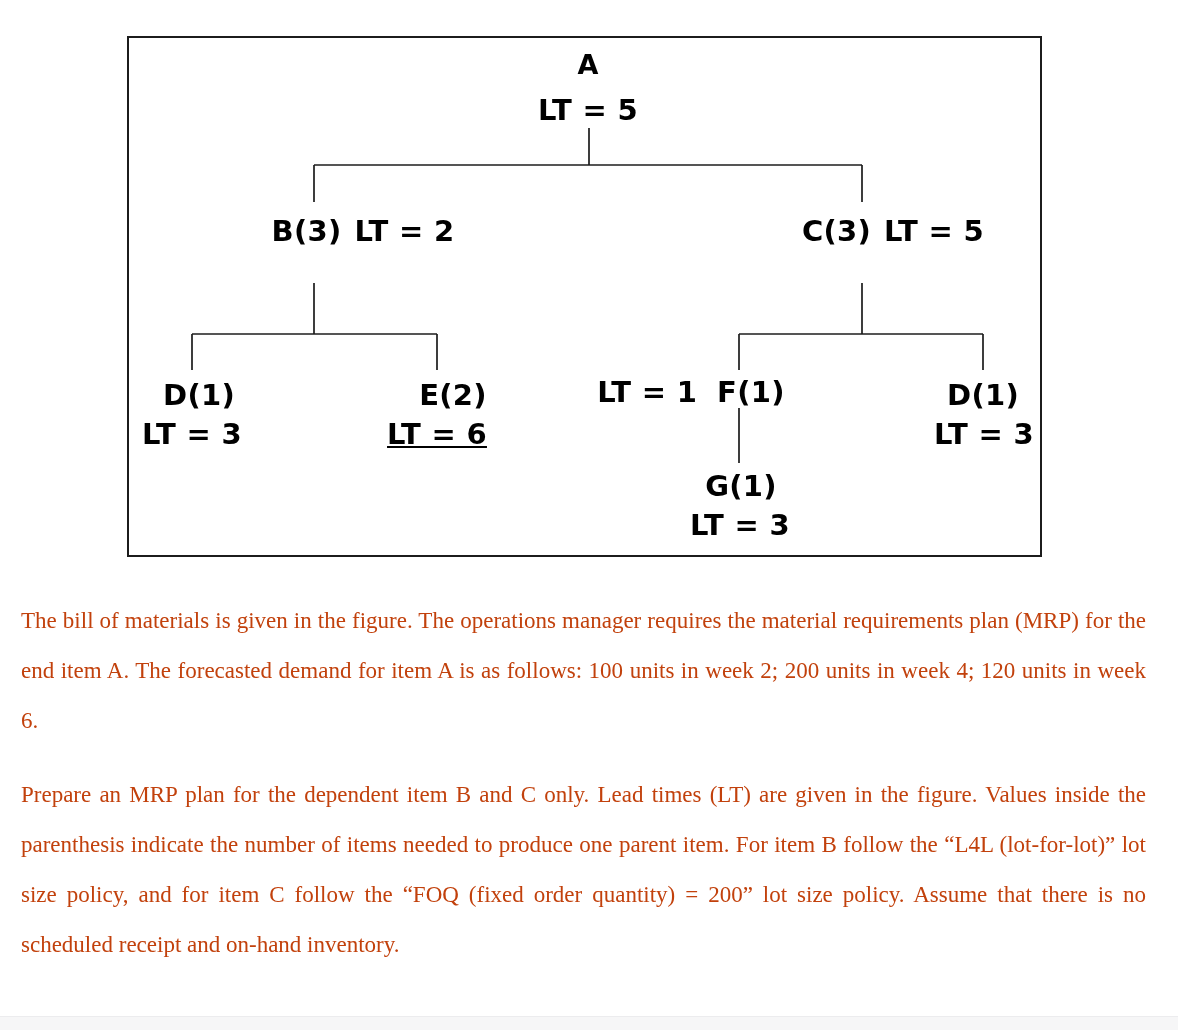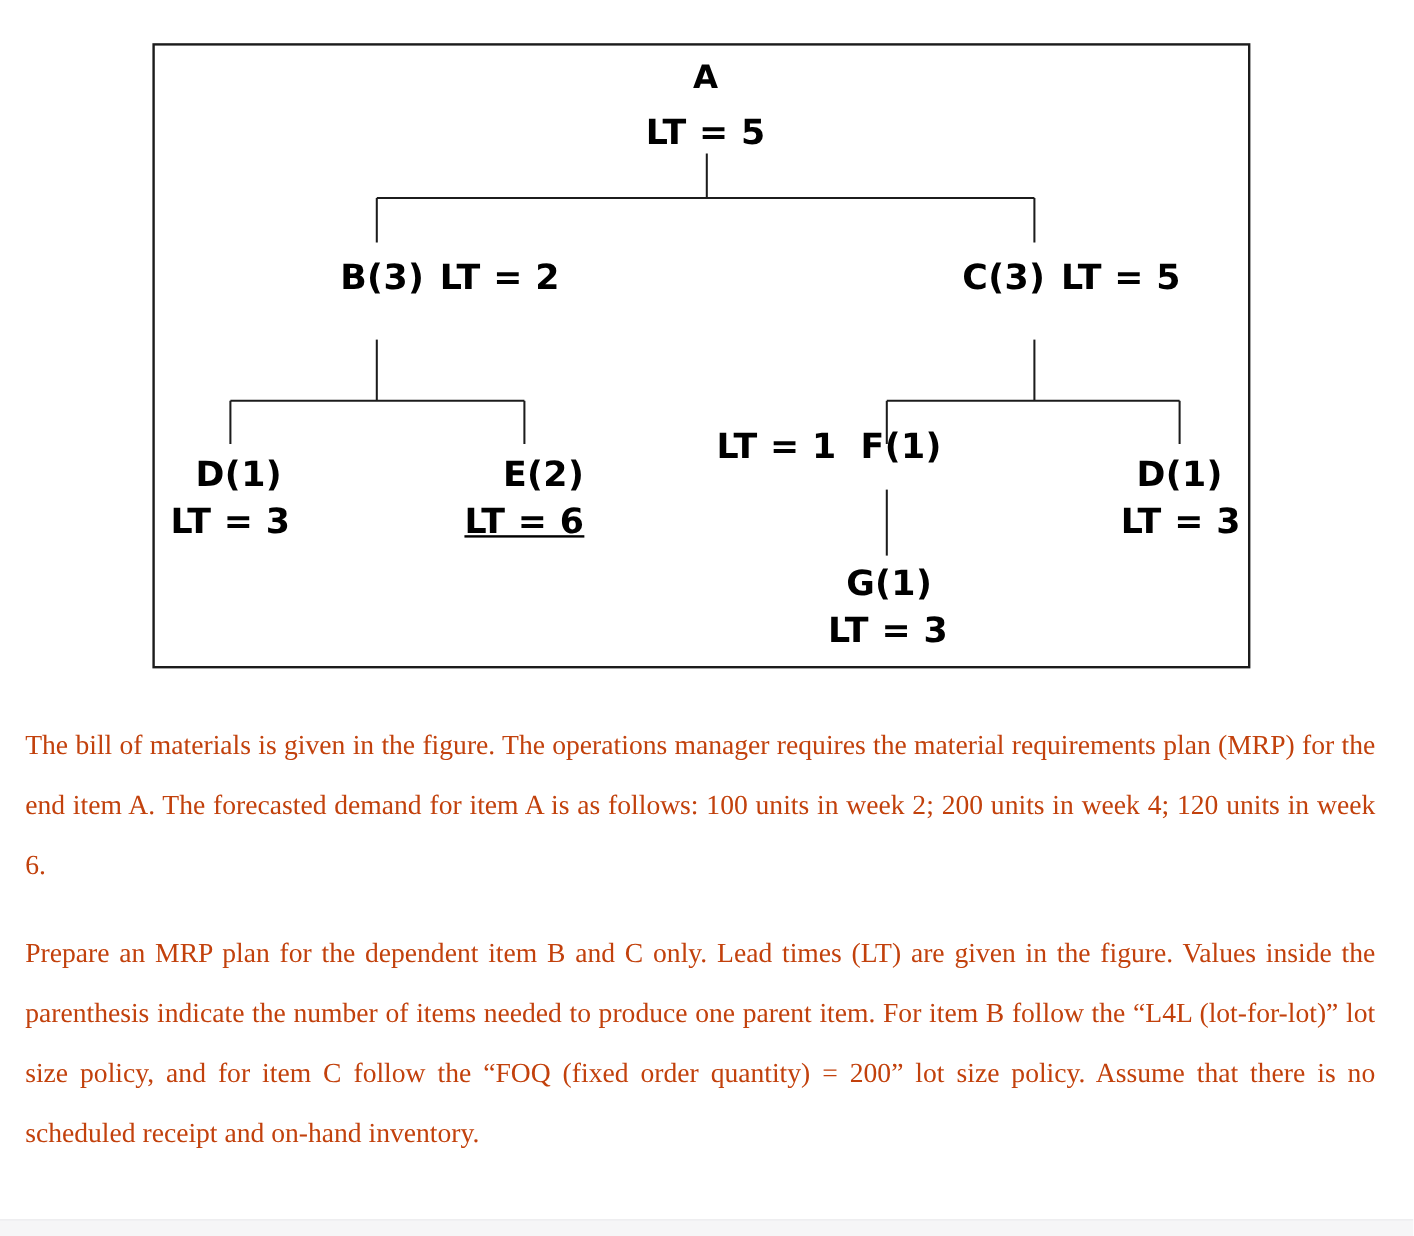--- a/index.html
+++ b/index.html
@@ -102,37 +102,37 @@
         <line x1="610" y1="296" x2="610" y2="332"></line>
         <line x1="854" y1="296" x2="854" y2="332"></line>
 
         <line x1="610" y1="370" x2="610" y2="425"></line>
       </g>
     </svg>
 
     <div class="node root-name" style="left:459px; top:12px;">A</div>
     <div class="node" style="left:459px; top:57px;">LT = 5</div>
 
-    <div class="node node-row gap12" style="left:234px; top:178px;margin-left:12px;">
+    <div class="node node-row gap12" style="left:234px; top:178px;">
       <span>B(3)</span>
       <span>LT = 2</span>
     </div>
 
     <div class="node node-row gap12" style="left:764px; top:178px;">
       <span>C(3)</span>
       <span>LT = 5</span>
     </div>
 
     <div class="node" style="left:70px; top:342px;">D(1)</div>
     <div class="node" style="left:63px; top:381px;">LT = 3</div>
 
     <div class="node" style="left:324px; top:342px;">E(2)</div>
     <div class="node" style="left:308px; top:381px;text-decoration:underline;">LT = 6</div>
 
-    <div class="node node-row gap20" style="left:562px; top:319px;">
+    <div class="node node-row gap20" style="left:562px; top:339px;">
       <span>LT = 1</span>
       <span>F(1)</span>
     </div>
 
     <div class="node" style="left:854px; top:342px;">D(1)</div>
     <div class="node" style="left:855px; top:381px;">LT = 3</div>
 
     <div class="node" style="left:612px; top:433px;">G(1)</div>
     <div class="node" style="left:611px; top:472px;">LT = 3</div>
 

